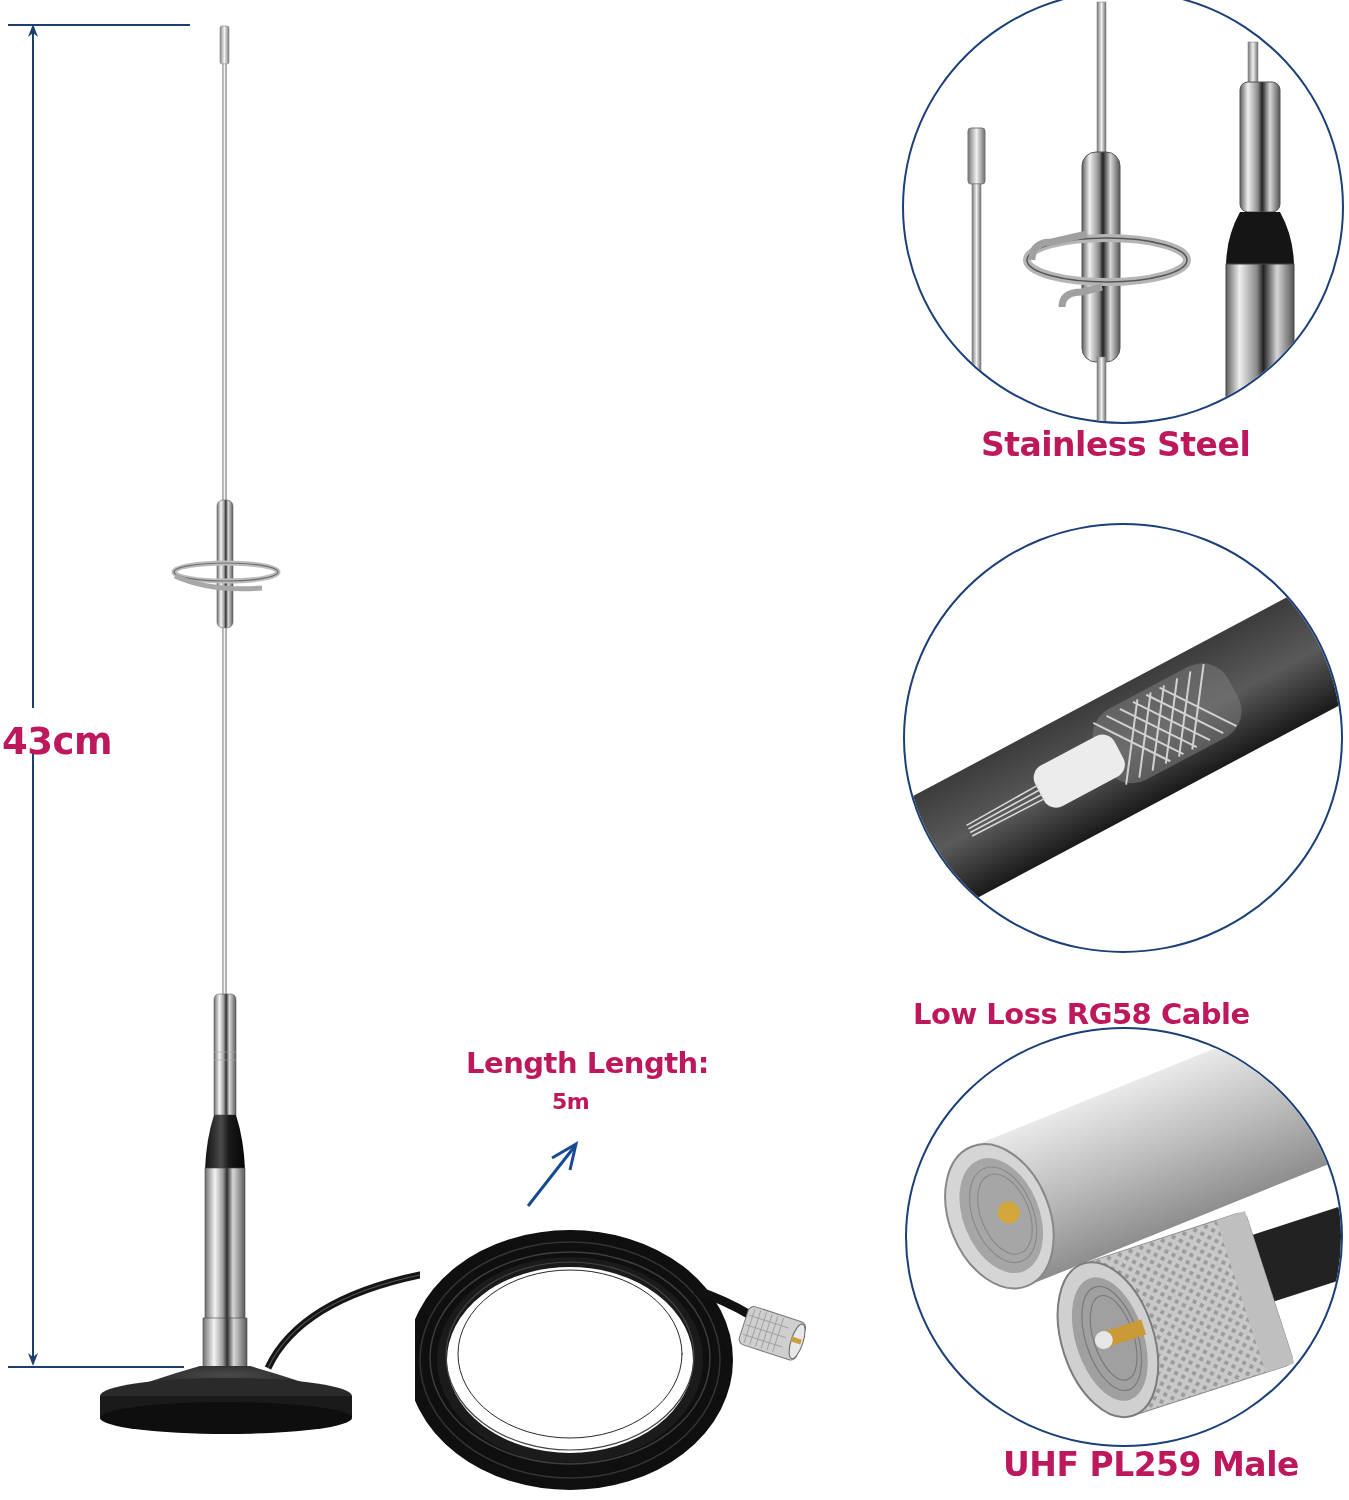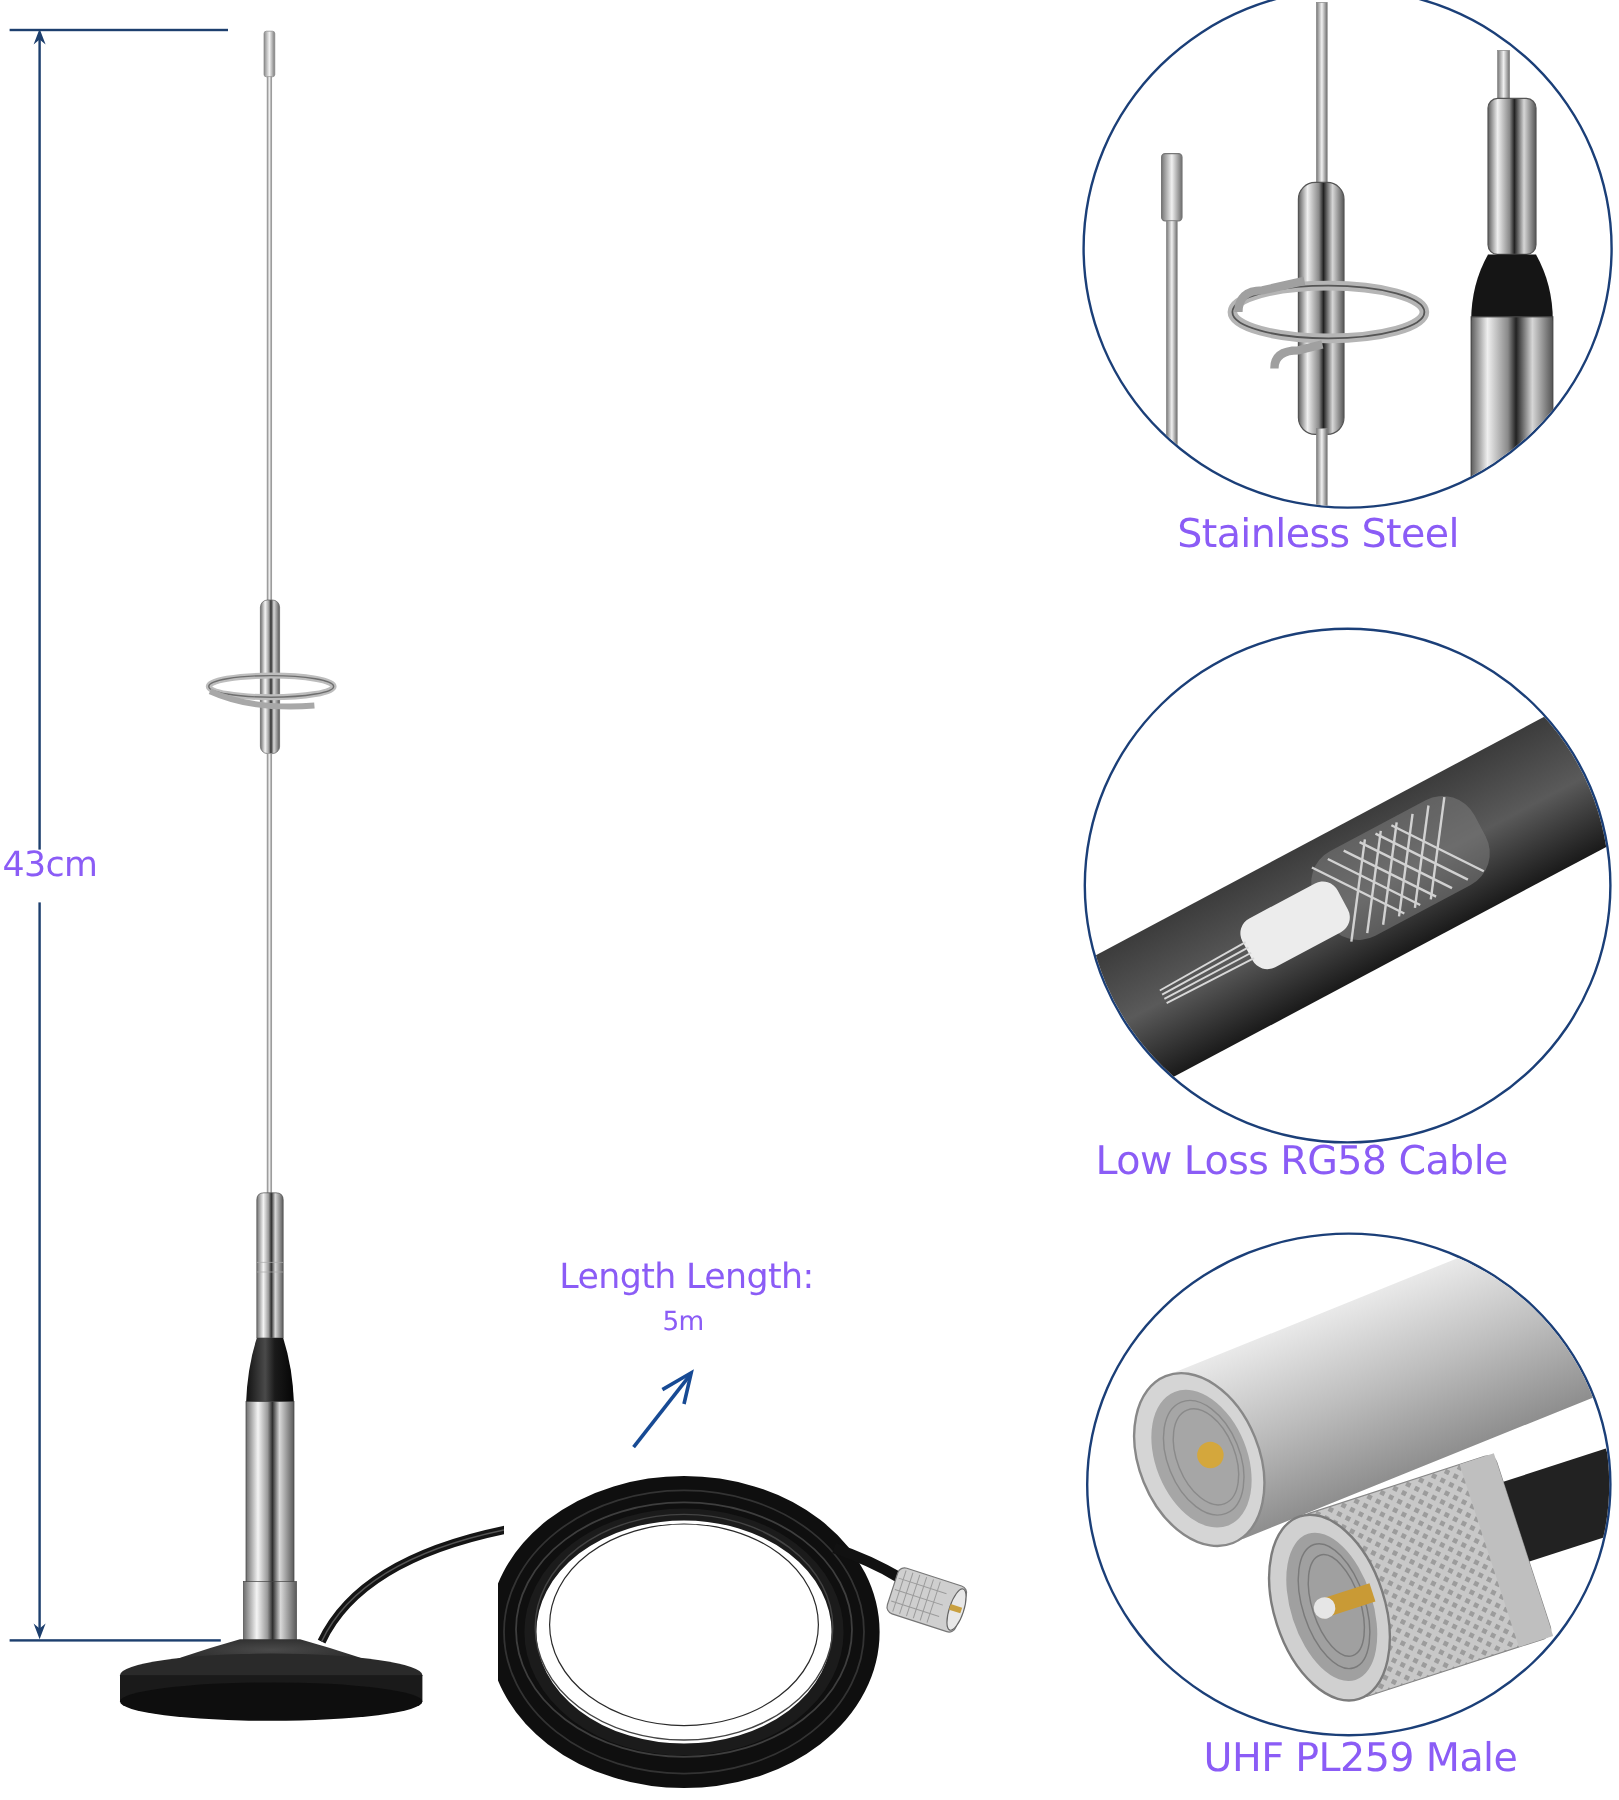--- a/index.html
+++ b/index.html
@@ -1,36 +1,36 @@
 <!DOCTYPE html>
 <html><head>
   <meta charset="utf-8">
   <style>
     html, body { margin: 0; padding: 0; background: #ffffff; }
     body { width: 1349px; height: 1500px; position: relative; overflow: hidden; font-family: "DejaVu Sans", "Liberation Sans", sans-serif; }
     .abs { position: absolute; }
-    .label { color: #8b5cf6; font-weight: normal; white-space: nowrap; letter-spacing: -0.5px; }
+    .label { color: #be185d; font-weight: bold; white-space: nowrap; letter-spacing: -0.5px; }
     .dim-line { background: #1d3f6e; }
     .circle { position: absolute; border: 2.5px solid #1b3f78; border-radius: 50%; overflow: hidden; background: #fff; box-sizing: border-box; }
     svg { display: block; }
   </style>
 </head>
 <body>
 
 <div class="abs dim-line" style="left:8px; top:24px; width:182px; height:2px;"></div>
 <div class="abs dim-line" style="left:8px; top:1366px; width:176px; height:2px;"></div>
 <div class="abs dim-line" style="left:32px; top:28px; width:2px; height:680px;"></div>
 <div class="abs dim-line" style="left:32px; top:752px; width:2px; height:610px;"></div>
 <svg class="abs" style="left:27px; top:24px;" width="12" height="14">
     <polygon points="6,0 11,13 6,9 1,13" fill="#1d3f6e"></polygon>
   </svg>
 <svg class="abs" style="left:27px; top:1352px;" width="12" height="14">
     <polygon points="6,14 11,1 6,5 1,1" fill="#1d3f6e"></polygon>
   </svg>
-<div class="abs label" style="left:2px; top:703px; font-size:29px;">43cm</div>
+<div class="abs label" style="left:2px; top:720px; font-size:37px;">43cm</div>
 
 <svg class="abs" style="left:90px; top:20px;" width="330" height="1420" viewBox="90 20 330 1420">
   <defs>
     <linearGradient id="chrome" x1="0" x2="1" y1="0" y2="0">
       <stop offset="0" stop-color="#6f6f6f"></stop>
       <stop offset="0.25" stop-color="#f4f4f4"></stop>
       <stop offset="0.45" stop-color="#9a9a9a"></stop>
       <stop offset="0.55" stop-color="#2e2e2e"></stop>
       <stop offset="0.7" stop-color="#d8d8d8"></stop>
       <stop offset="1" stop-color="#5a5a5a"></stop>
@@ -187,21 +187,21 @@
 
       <g stroke="#d8d8d8" stroke-width="1.6">
         <line x1="40" y1="216" x2="122" y2="214"></line>
           <line x1="40" y1="220" x2="122" y2="219"></line>
         <line x1="40" y1="224" x2="122" y2="224"></line>
           <line x1="40" y1="228" x2="122" y2="229"></line>
       </g>
     </g>
   </svg>
 </div>
-<div class="abs label" style="left:913px; top:947px; font-size:33px;">Low Loss RG58 Cable</div>
+<div class="abs label" style="left:913px; top:997px; font-size:29px;">Low Loss RG58 Cable</div>
 
 <div class="circle" style="left:905px; top:1027px; width:438px; height:420px;">
   <svg width="438" height="420" viewBox="0 0 438 420" style="position:absolute; left:0; top:0;">
     <defs>
       <linearGradient id="silver" x1="0" x2="0" y1="0" y2="1">
         <stop offset="0" stop-color="#e9e9e9"></stop>
           <stop offset="0.5" stop-color="#bdbdbd"></stop>
           <stop offset="1" stop-color="#8e8e8e"></stop>
       </linearGradient>
       <pattern id="knurl" width="8" height="8" patternUnits="userSpaceOnUse" patternTransform="rotate(45)">

